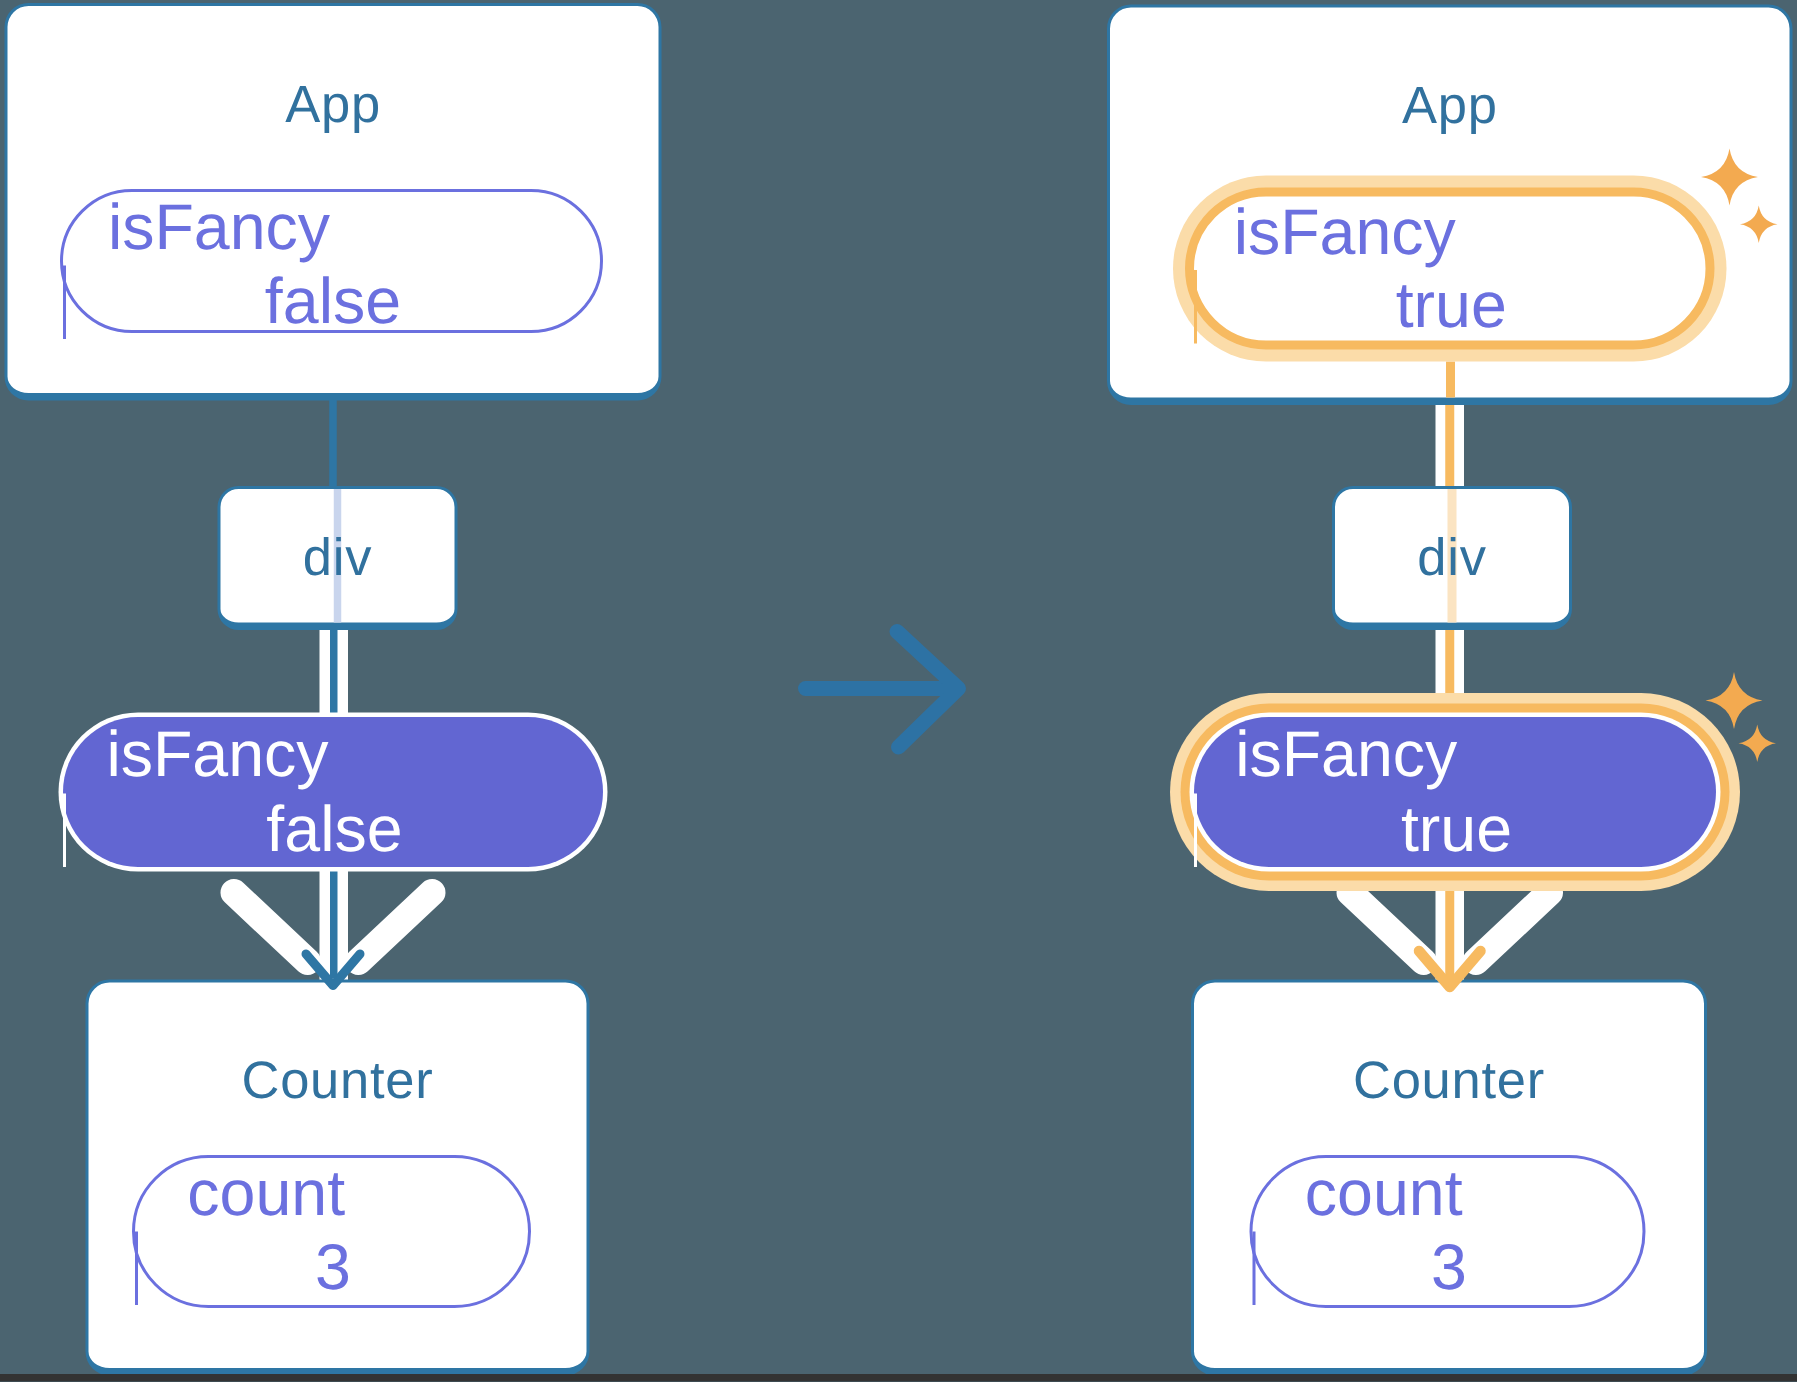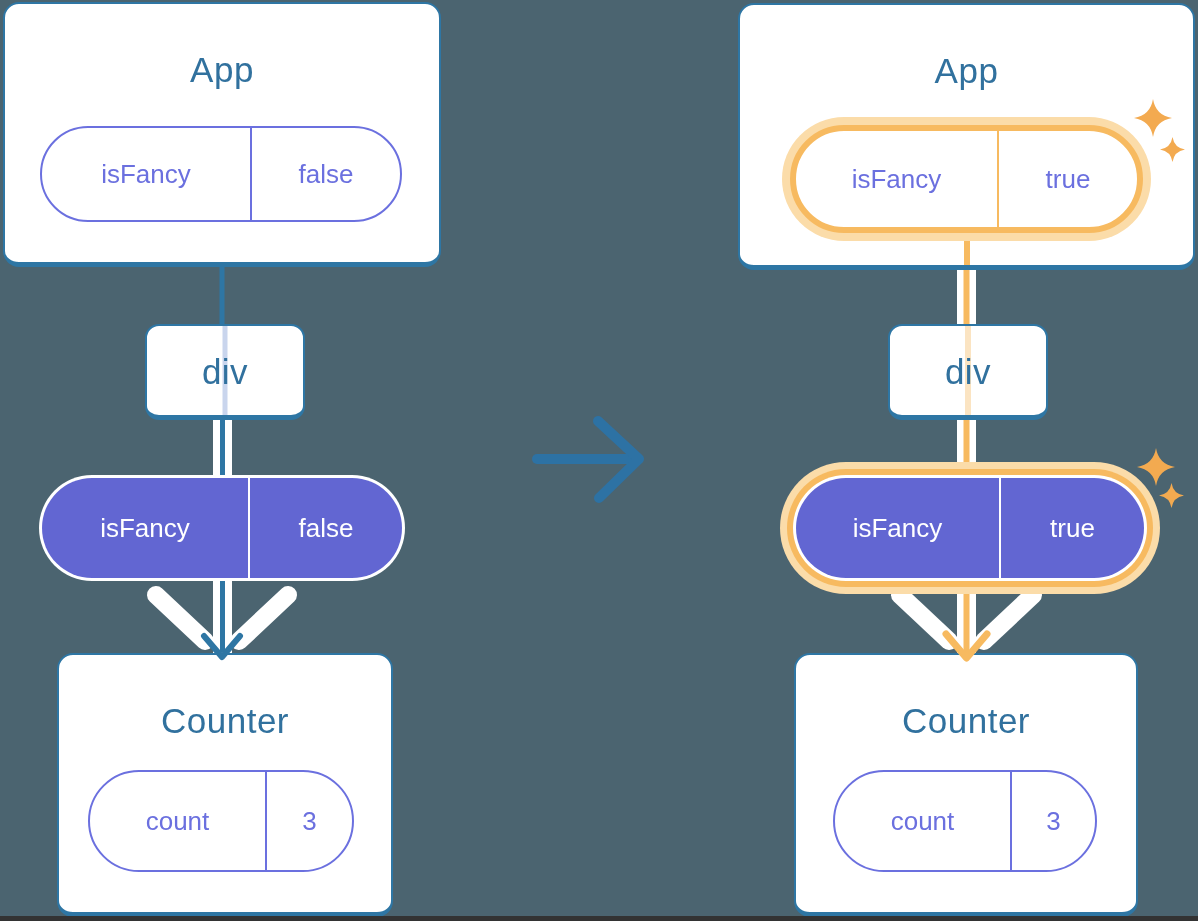--- a/index.html
+++ b/index.html
@@ -32,22 +32,23 @@
     letter-spacing:0.5px;
   }
   .inner-line{
     position:absolute;
     left:50%;transform:translateX(-50%);
   }
   .pill{
     position:absolute;
     display:flex;
     box-sizing:border-box;
-    font-size:26px;
+    font-size:43px;
     z-index:2;
+    flex-direction:column;
   }
   .pill-cell{
     display:flex;align-items:center;justify-content:center;
     box-sizing:border-box;
     height:100%;
   }
   .pill-outline{
     background:#fff;
     border:2px solid var(--purple-line);
     color:var(--purple-line);

